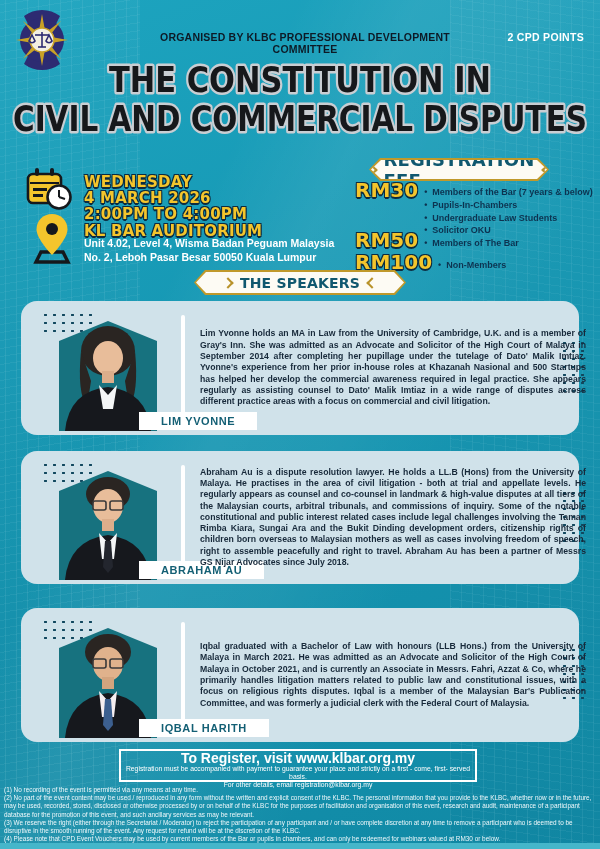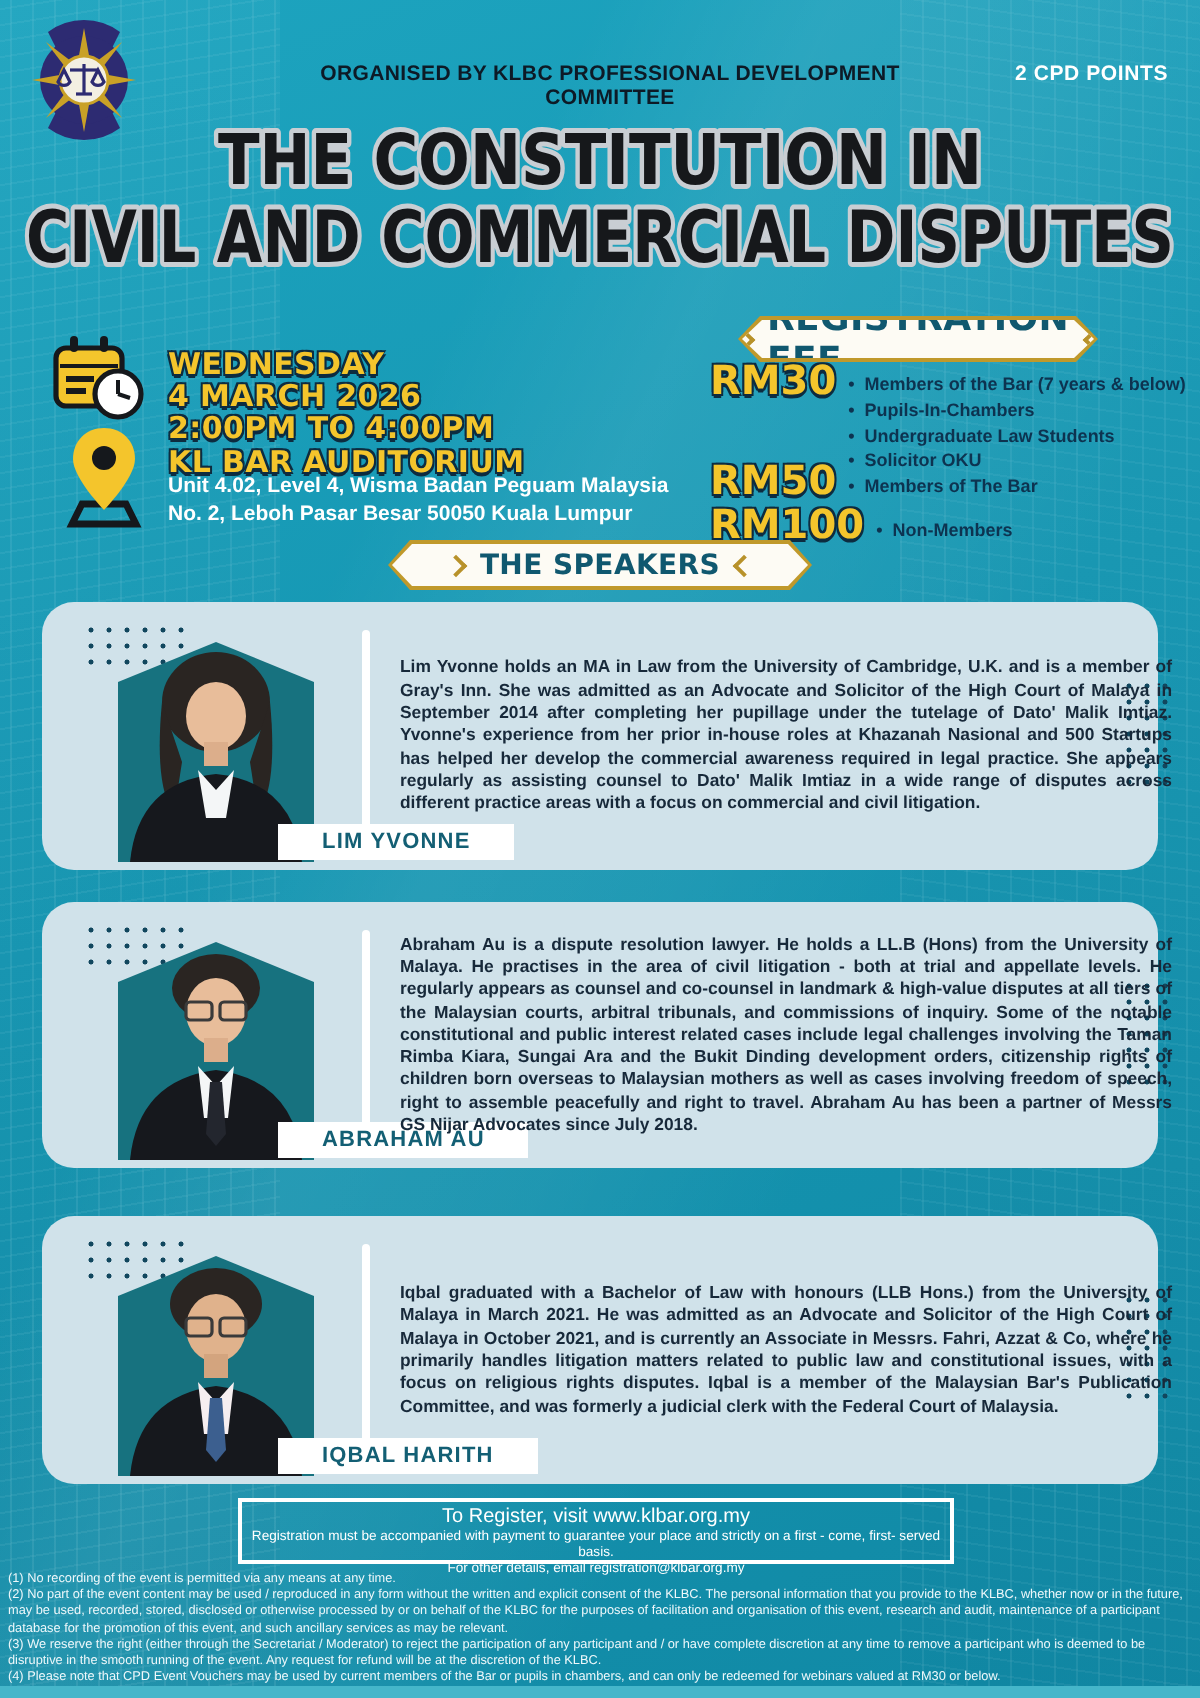--- a/index.html
+++ b/index.html
@@ -56,21 +56,21 @@
   .dots-tl{left:20px;top:10px;width:52px;height:25px;}
   .dots-r{right:-8px;top:38px;width:27px;height:58px;}
   .photo{position:absolute;left:16px;top:10px;}
   .name-tag{position:absolute;left:70px;bottom:5px;background:#ffffff;color:#135f74;font-weight:800;font-size:11px;letter-spacing:.6px;padding:3px 22px;white-space:nowrap;margin-left:48px;}
   .vdiv{position:absolute;left:160px;top:14px;bottom:16px;width:4px;background:#fff;border-radius:2px;}
   .bio-wrap{position:absolute;left:179px;top:0;bottom:0;width:386px;display:flex;align-items:center;}
   .bio{margin:0;font-size:8.7px;font-weight:bold;color:#17293a;line-height:11.3px;text-align:justify;}
 
   
   .register{position:absolute;left:119px;top:749px;width:358px;height:33px;border:2px solid #ffffff;box-sizing:border-box;text-align:center;color:#fff;padding-top:1px;}
-  .register .big{font-size:10px;font-weight:400;line-height:13px;}
+  .register .big{font-size:14px;font-weight:700;line-height:13px;}
   .register .small{font-size:6.8px;line-height:8px;}
 
   
   .footnotes{position:absolute;left:4px;top:786px;width:593px;color:#eef8fb;font-size:6.4px;line-height:8.2px;}
   .footnotes p{margin:0;}
 </style>
 </head>
 <body>
 
 <div class="poster">

